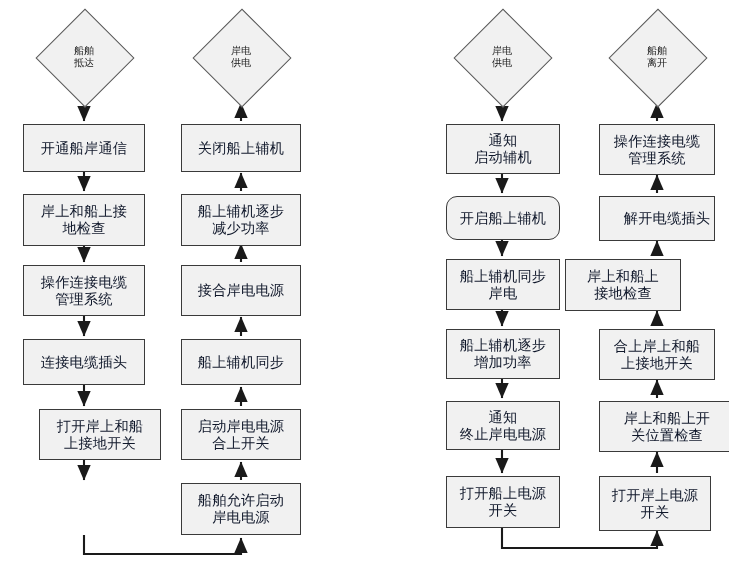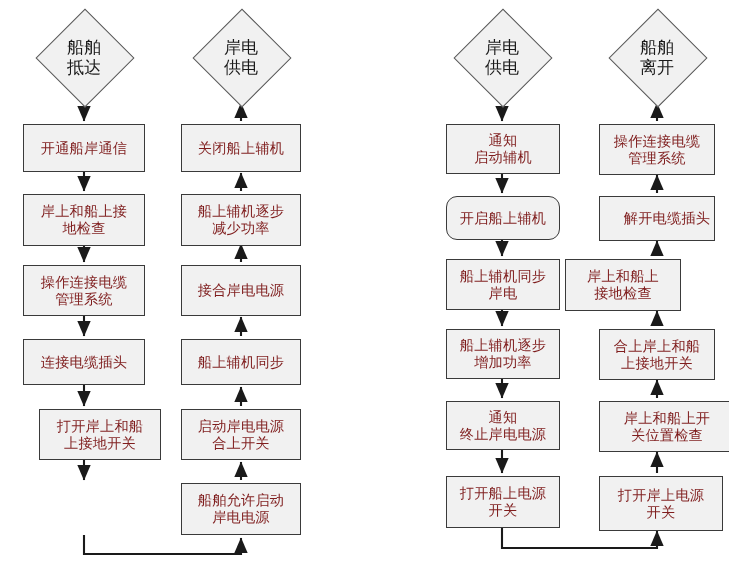--- a/index.html
+++ b/index.html
@@ -27,21 +27,21 @@
   }
   .node {
     position: absolute;
     box-sizing: border-box;
     display: flex;
     align-items: center;
     justify-content: center;
     text-align: center;
     background: #f1f1f1;
     border: 1.6px solid #3a3a3a;
-    color: #7f1d1d;
+    color: #0f172a;
     font-size: 14.2px;
     line-height: 1.18;
     letter-spacing: 0.2px;
     font-family: "DejaVu Sans", "Liberation Sans", sans-serif;
   }
   .node .label {
     display: block;
     padding: 0 2px;
     white-space: pre-line;
   }
@@ -61,21 +61,21 @@
     height: 68px;
     margin-left: -34px;
     margin-top: -34px;
     background: #f1f1f1;
     border: 1.5px solid #555555;
     transform: rotate(45deg);
   }
   .diamond .label {
     position: relative;
     z-index: 2;
-    font-size: 17px;
+    font-size: 10px;
     line-height: 1.2;
     color: #1a1a1a;
     white-space: pre-line;
     text-align: center;
   }
 </style>
 </head>
 <body>
 
 <div id="canvas">
@@ -253,18 +253,18 @@
   <div class="node" style="left:599px; top:329px; width:116px; height:51px;">
     <span class="label">合上岸上和船
 上接地开关</span>
   </div>
 
   <div class="node" style="left:599px; top:401px; width:136px; height:51px;">
     <span class="label">岸上和船上开
 关位置检查</span>
   </div>
 
-  <div class="node" style="left:599px; top:476px; width:124px; height:55px;">
+  <div class="node" style="left:599px; top:476px; width:112px; height:55px;">
     <span class="label">打开岸上电源
 开关</span>
   </div>
 
 </div>
 
 </body></html>

